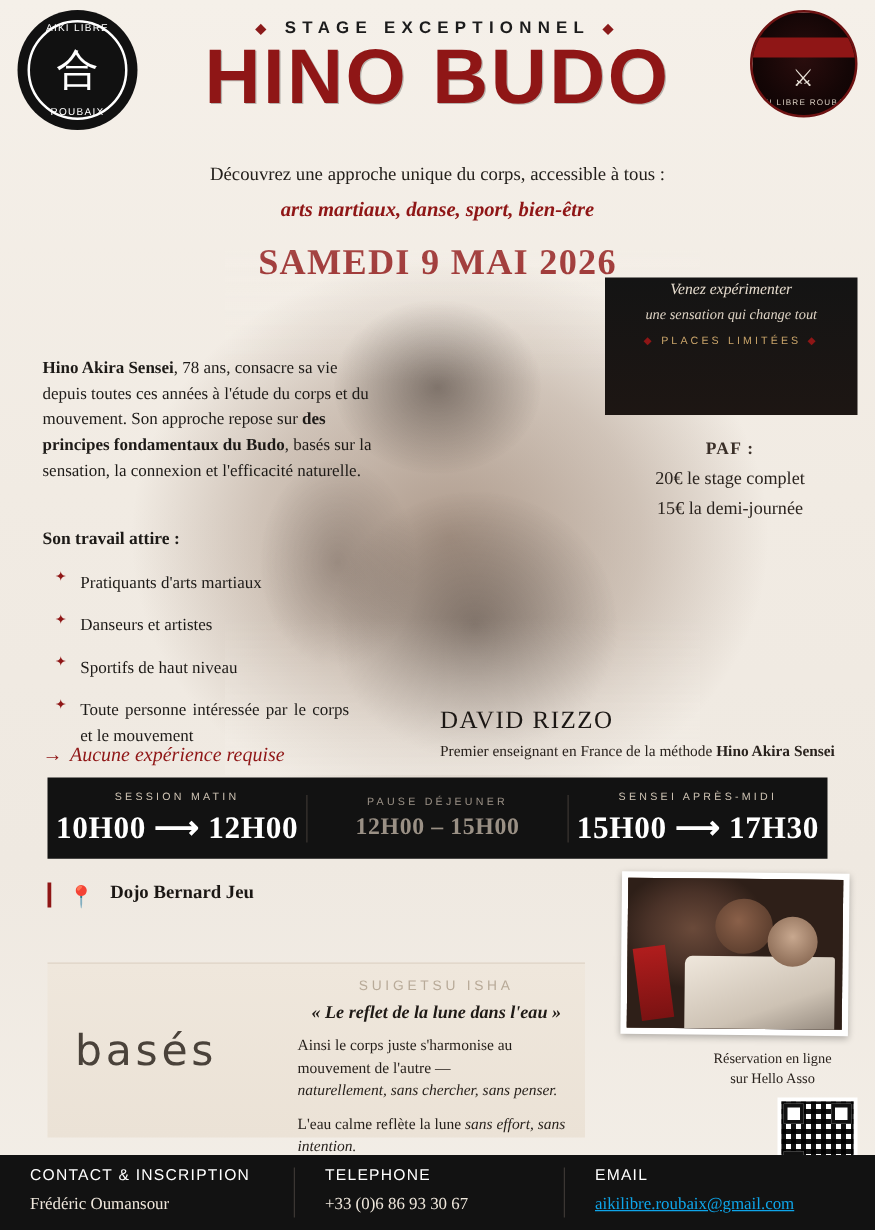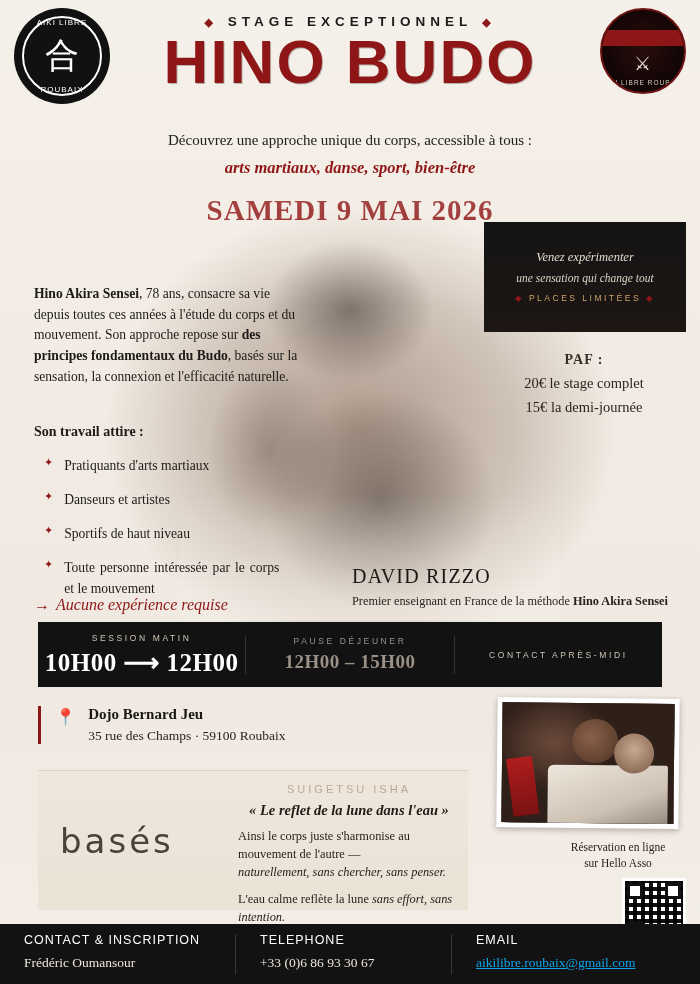--- a/index.html
+++ b/index.html
@@ -122,21 +122,21 @@
     font-family:"Liberation Serif", serif;
     font-weight:bold; font-size:29px; letter-spacing:1px; color:#8f1616;
   }
 
   
   .callout {
     position:absolute; right:14px; top:222px; width:202px; height:110px;
     background:linear-gradient(180deg,#141414,#1d1613);
     color:#f0e8dd;
     text-align:center;
-    padding-top:28px;
+    padding-top:2px;
   }
   .callout .l1 { font-style:italic; font-size:12.5px; color:#e5dbcd; }
   .callout .l2 {
     margin-top:7px; font-family:"Liberation Sans", sans-serif;
     font-weight:bold; font-size:16px; letter-spacing:0.5px; color:#fff;
   }
   .callout .l3 { margin-top:7px; font-style:italic; font-size:11.5px; color:#ded3c4; }
   .callout .l4 {
     margin-top:9px; font-family:"Liberation Sans", sans-serif;
     font-size:8.5px; letter-spacing:2.5px; color:#c9a46a;
@@ -406,29 +406,29 @@
       <div class="lab">SESSION MATIN</div>
       <div class="val">10H00 ⟶ 12H00</div>
     </div>
     <div class="sep"></div>
     <div class="col mid">
       <div class="lab">PAUSE DÉJEUNER</div>
       <div class="val">12H00 – 15H00</div>
     </div>
     <div class="sep"></div>
     <div class="col">
-      <div class="lab">CONTACT APRÈS-MIDI</div>
+      <div class="lab">SENSEI APRÈS-MIDI</div>
+      <div class="val">15H00 ⟶ 17H30</div>
     </div>
   </div>
 
   <div class="venue">
     <div class="pin">📍</div>
     <div>
       <div class="vn">Dojo Bernard Jeu</div>
-      <div class="va">35 rue des Champs · 59100 Roubaix</div>
     </div>
   </div>
 
   <div class="photocard">
     <div class="img">
       <div class="head"></div>
       <div class="head2"></div>
     </div>
   </div>
 

